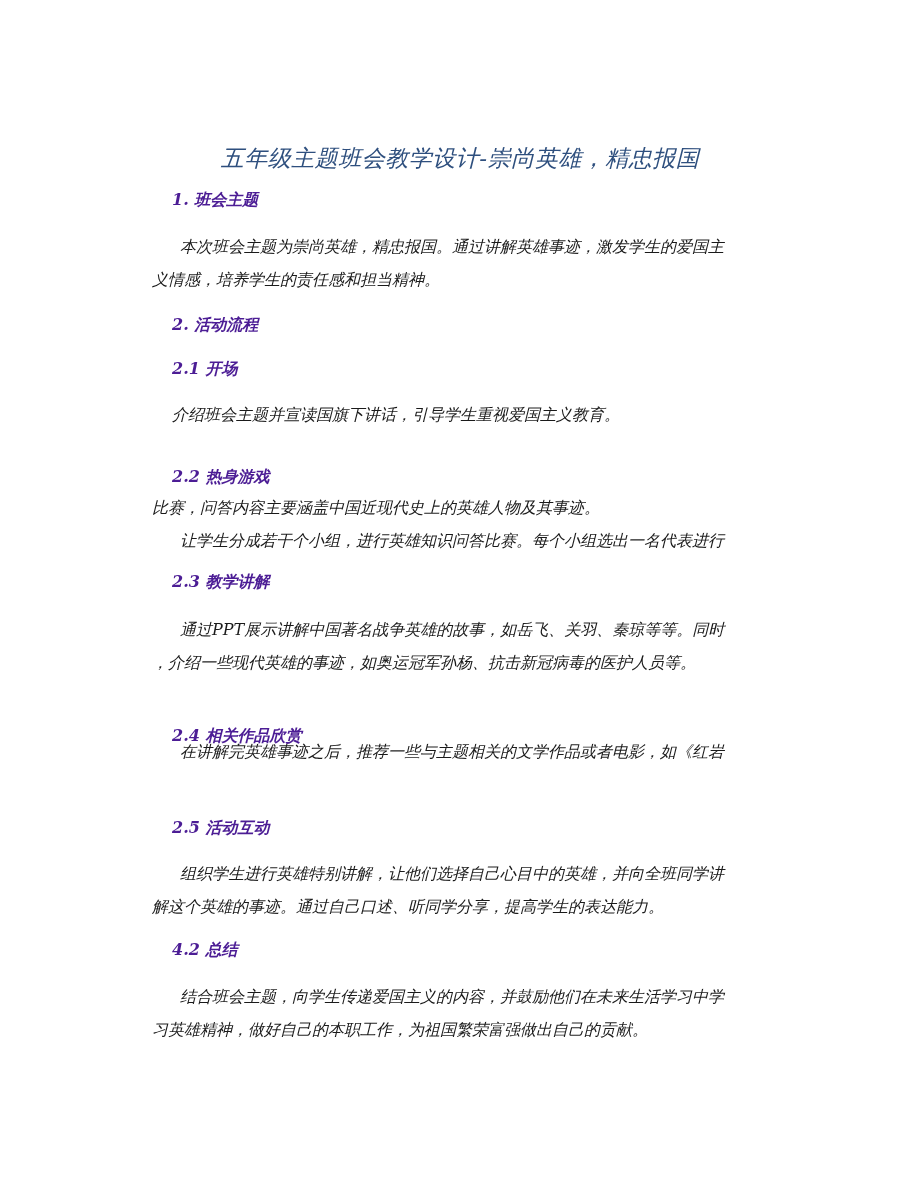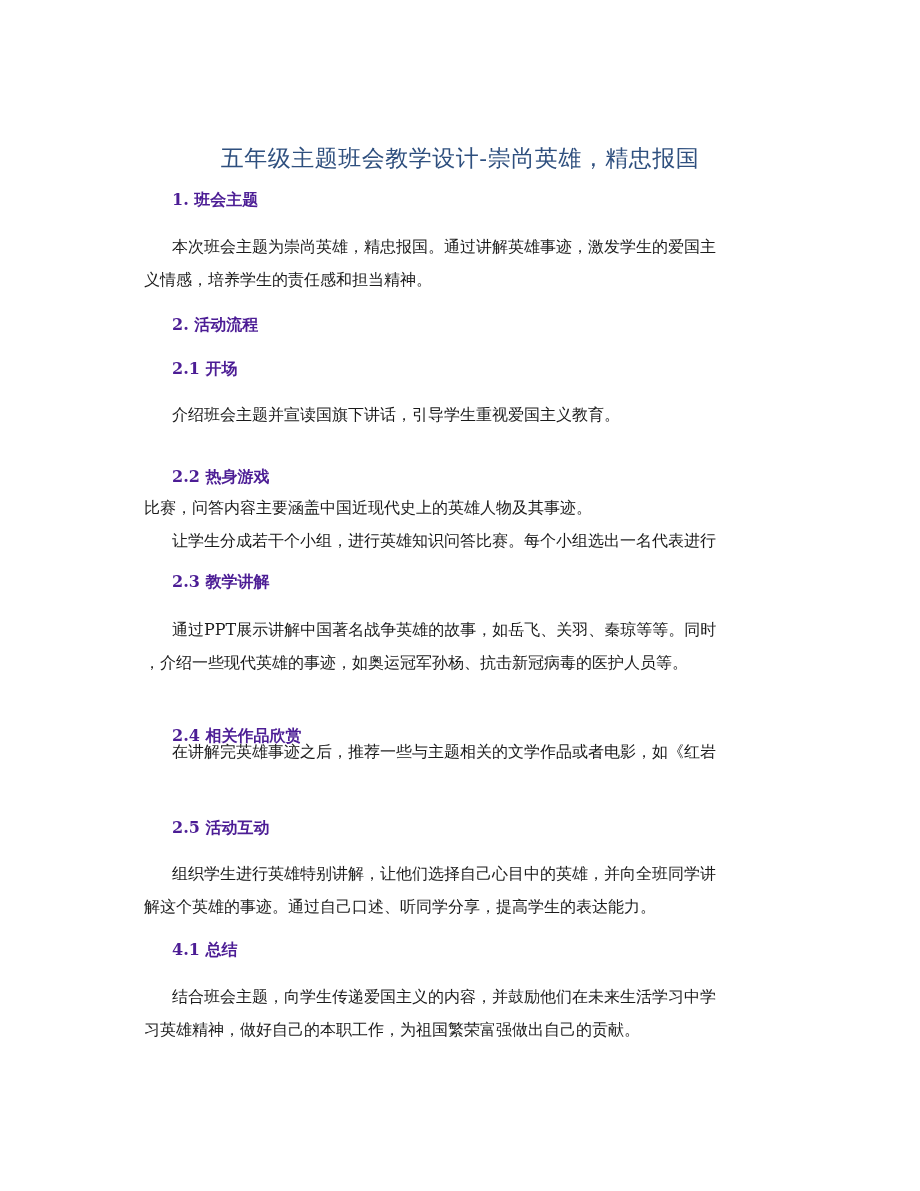--- a/index.html
+++ b/index.html
@@ -14,41 +14,42 @@
       overflow: hidden;
       font-family: "DejaVu Serif", "Liberation Serif", serif;
       color: #111111;
     }
     .page {
       position: absolute;
       left: 0;
       top: 0;
       width: 920px;
       height: 1082px;
+      font-style: italic;
     }
     .title {
       position: absolute;
       left: 0;
       top: 143px;
       width: 920px;
       text-align: center;
       font-size: 23px;
       color: #2e4f7e;
       letter-spacing: 0.5px;
     }
     .heading {
       position: absolute;
       left: 172px;
       font-size: 16px;
       font-weight: bold;
       color: #4c1d95;
     }
     .para {
       position: absolute;
-      left: 172px;
+      left: 180px;
       width: 580px;
       font-size: 16px;
       line-height: 33px;
       color: #1a1a1a;
       text-indent: 0;
     }
     .para .line {
       display: block;
       white-space: nowrap;
     }
@@ -89,19 +90,19 @@
   <div class="para" style="top:735px;">
     <span class="line">在讲解完英雄事迹之后，推荐一些与主题相关的文学作品或者电影，如《红岩</span>
   </div>
 
   <div class="heading" style="top:818px;">2.5 活动互动</div>
   <div class="para" style="top:857px;">
     <span class="line">组织学生进行英雄特别讲解，让他们选择自己心目中的英雄，并向全班同学讲</span>
     <span class="line" style="margin-left:-28px;">解这个英雄的事迹。通过自己口述、听同学分享，提高学生的表达能力。</span>
   </div>
 
-  <div class="heading" style="top:940px;">4.1 总结</div>
+  <div class="heading" style="top:940px;">4.2 总结</div>
   <div class="para" style="top:980px;">
     <span class="line">结合班会主题，向学生传递爱国主义的内容，并鼓励他们在未来生活学习中学</span>
     <span class="line" style="margin-left:-28px;">习英雄精神，做好自己的本职工作，为祖国繁荣富强做出自己的贡献。</span>
   </div>
 
 </div>
 
 </body></html>

